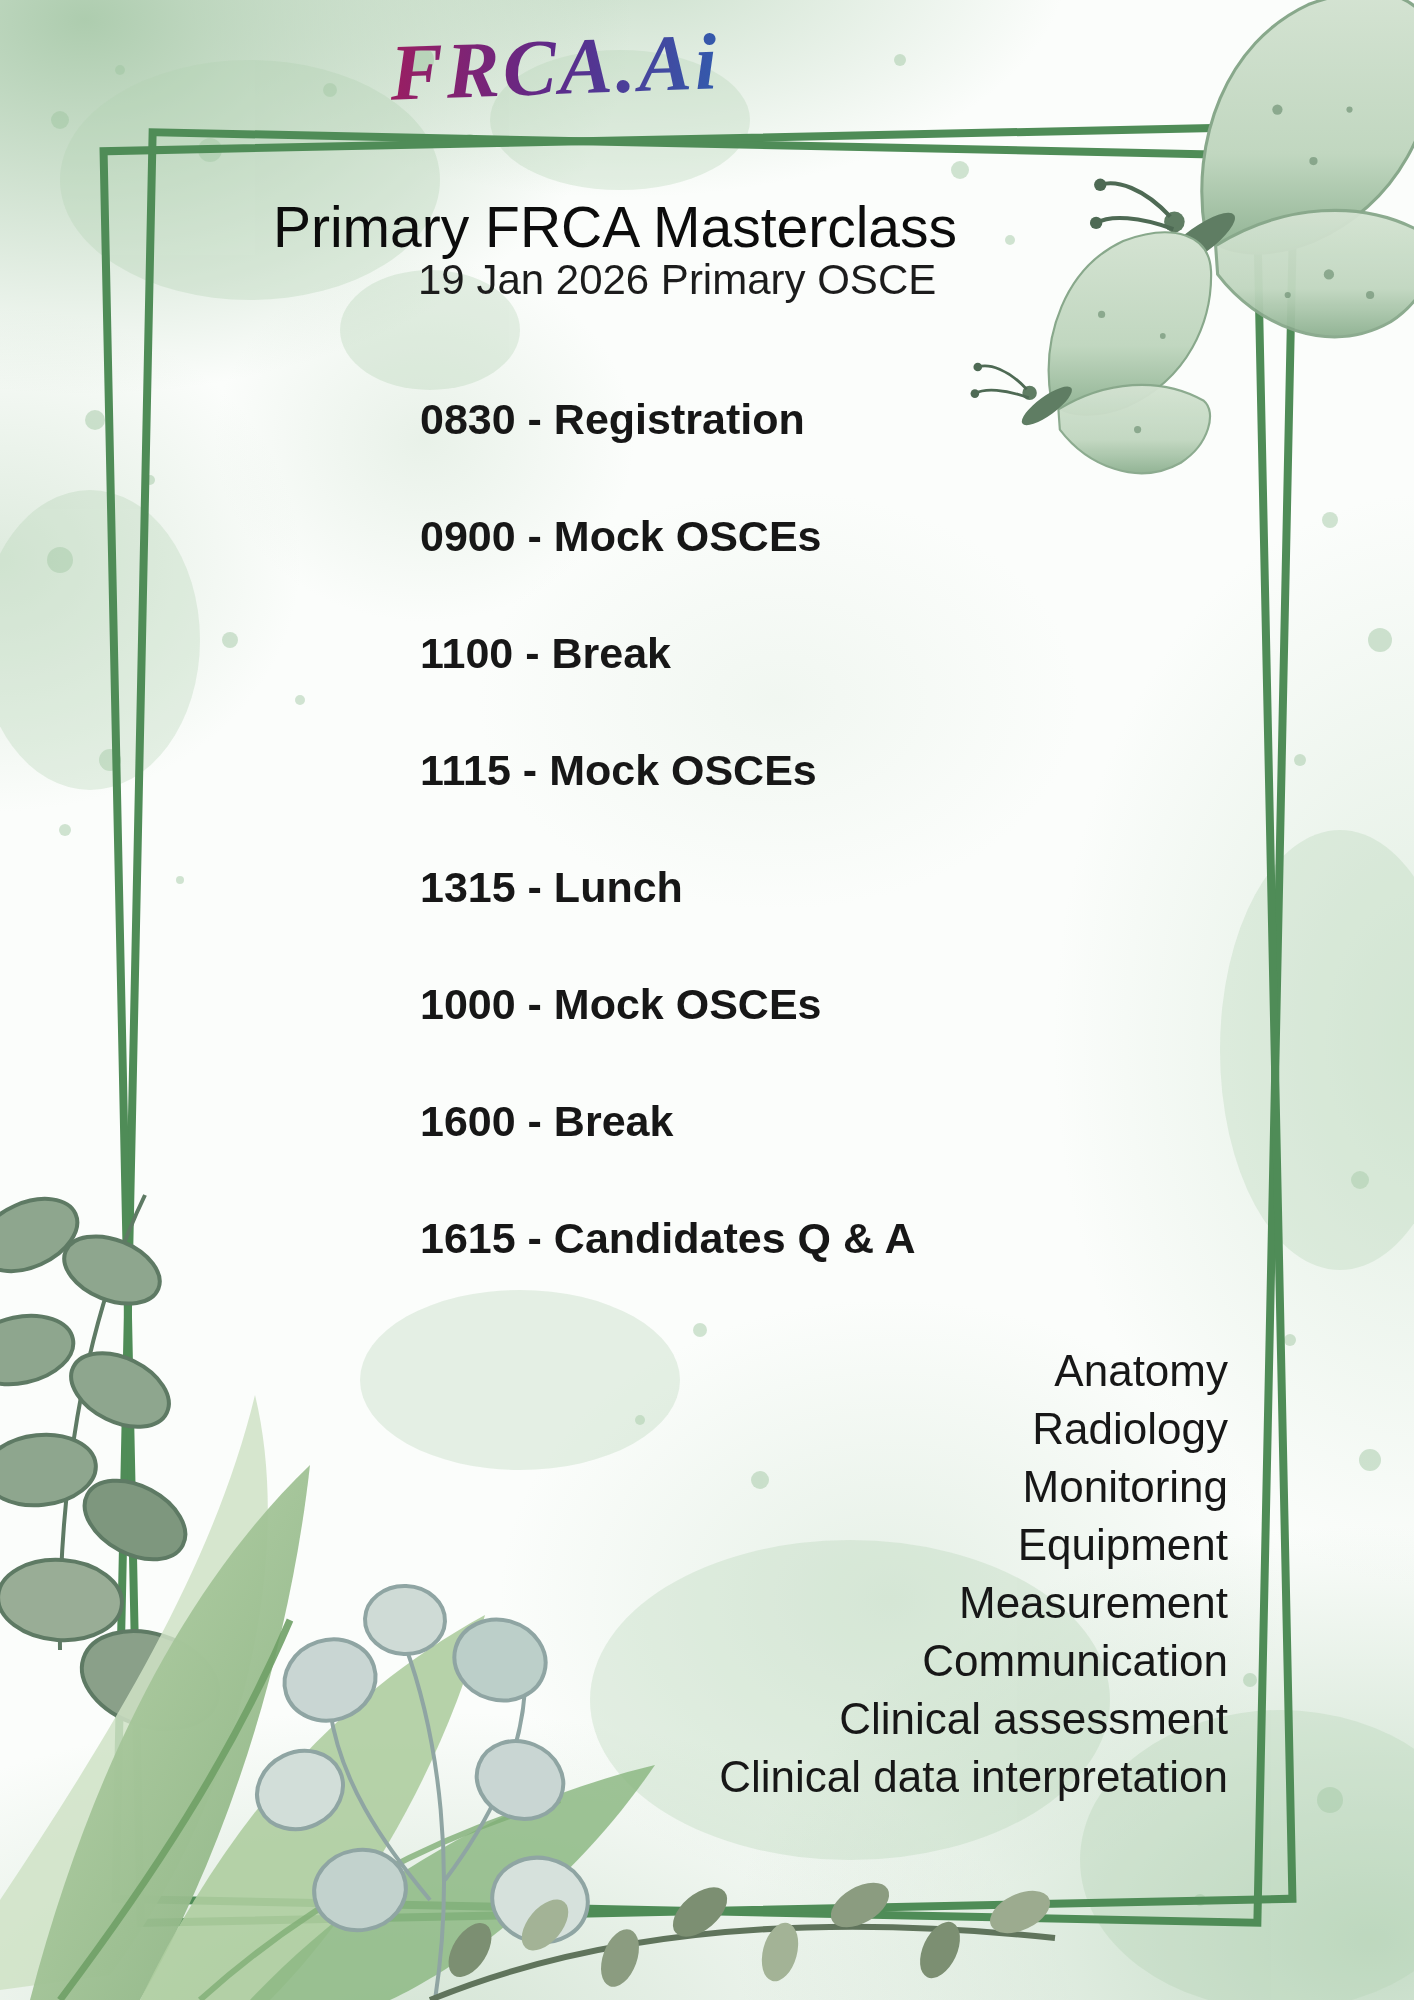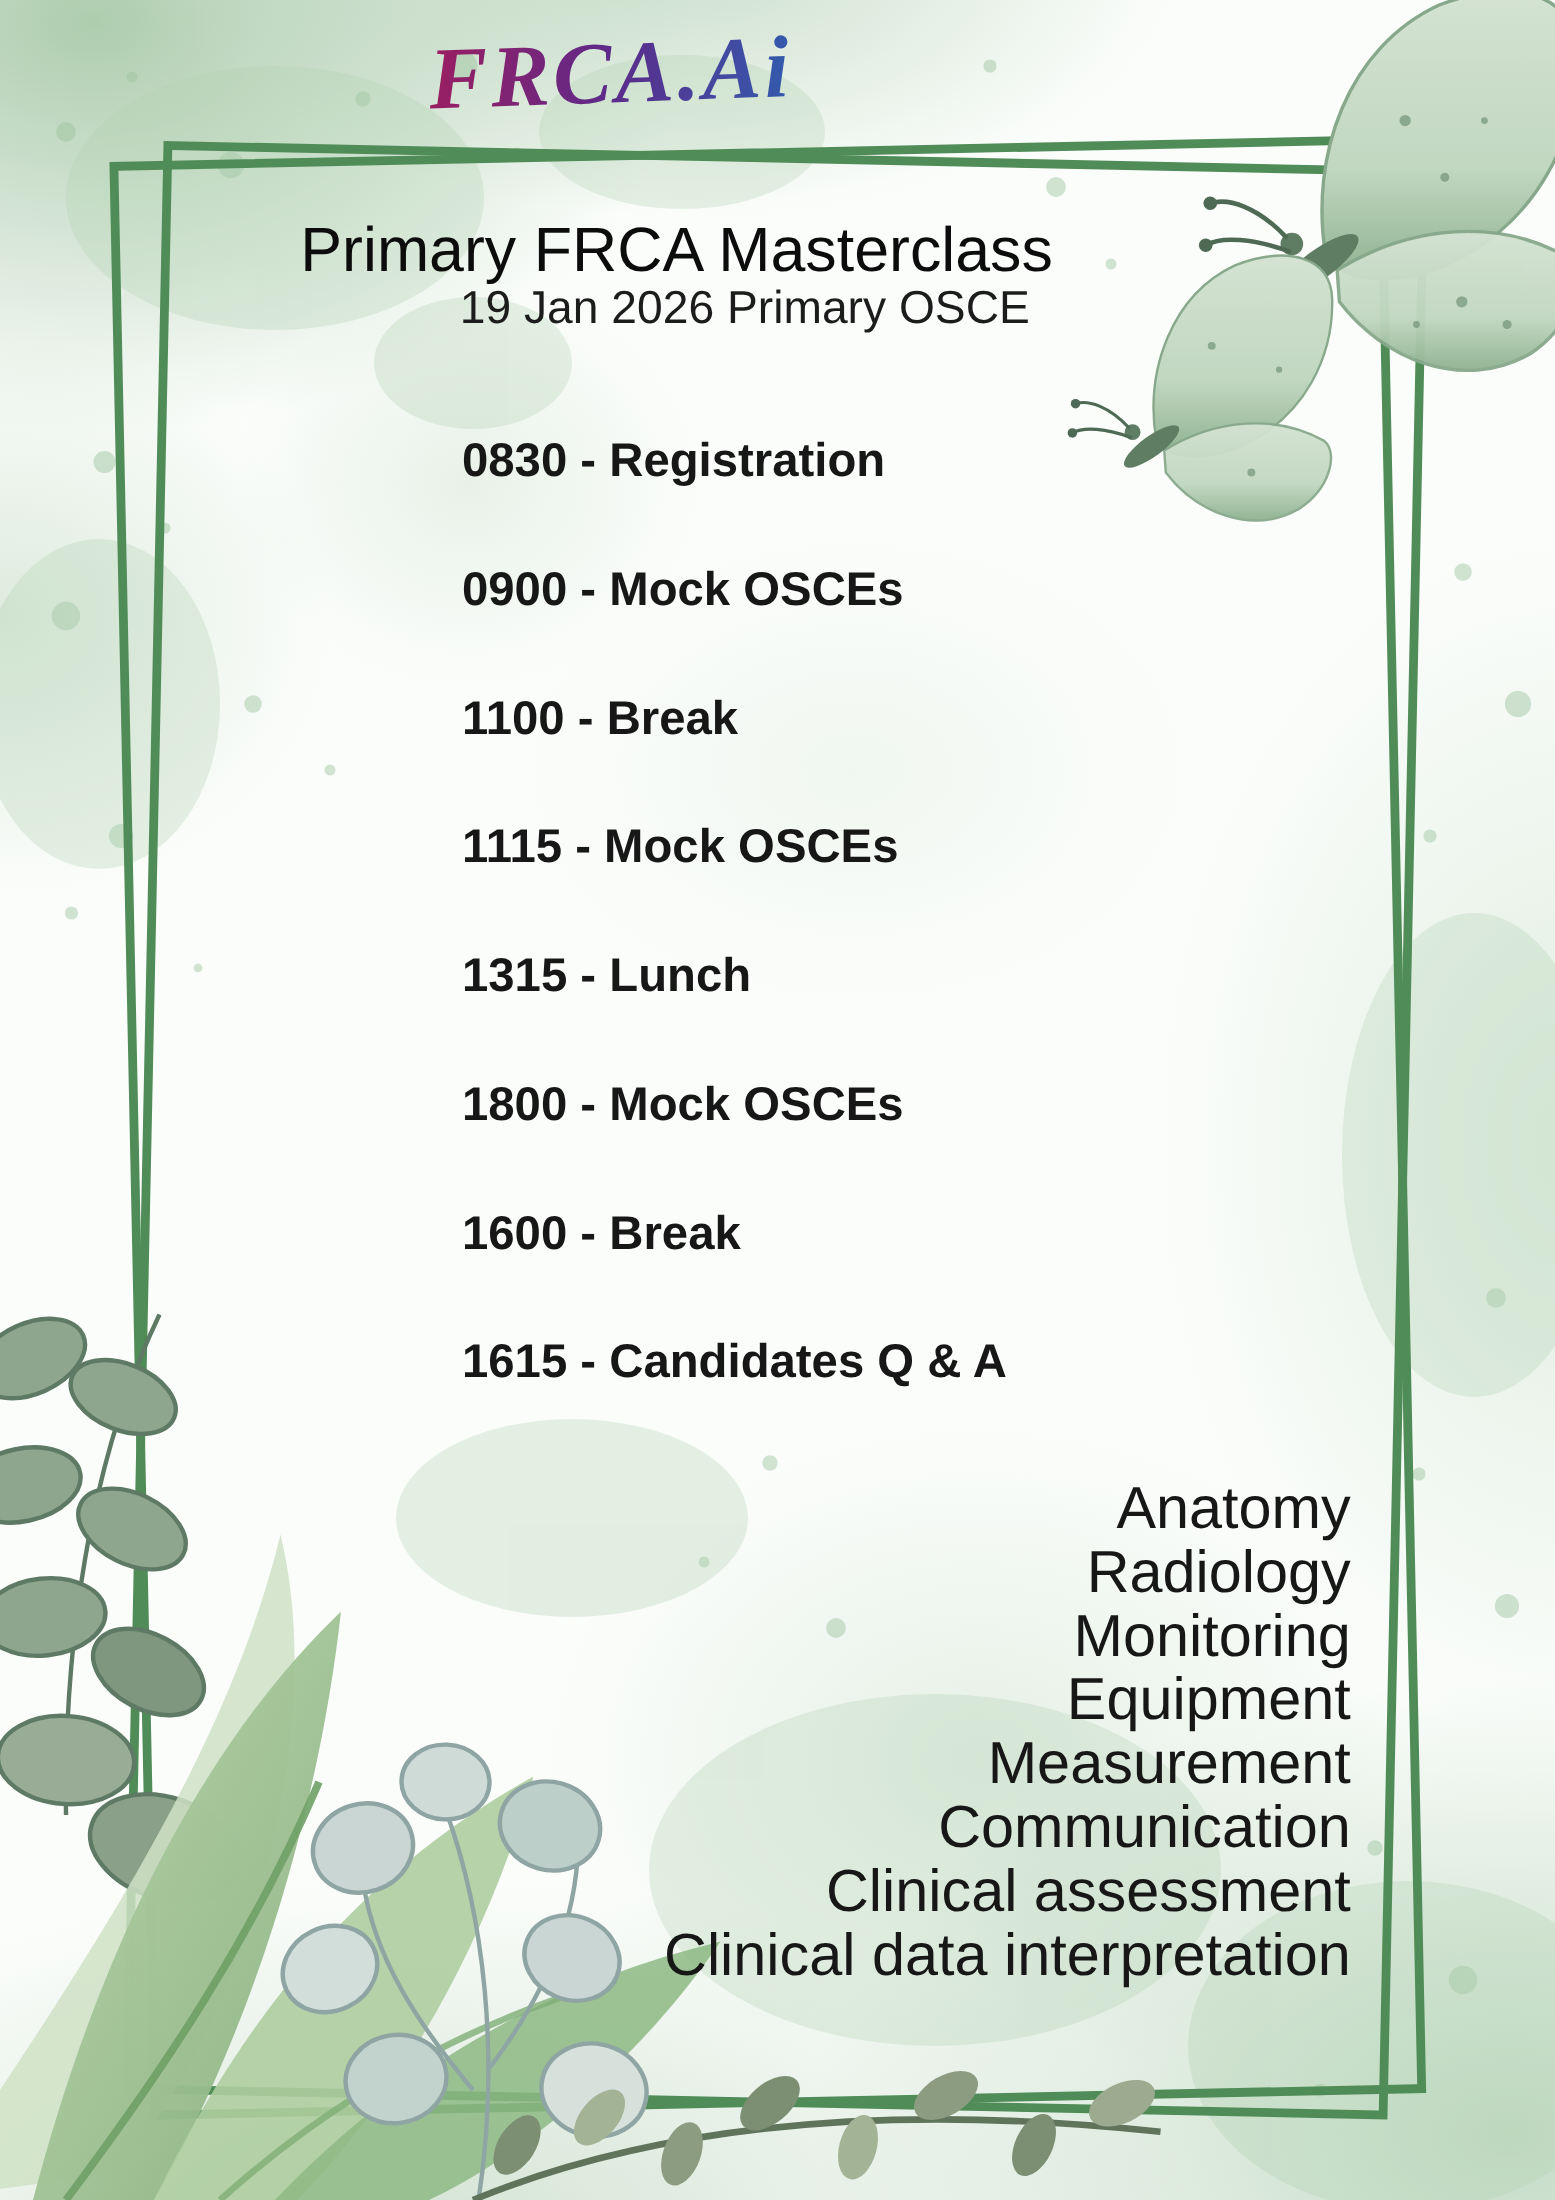--- a/index.html
+++ b/index.html
@@ -38,21 +38,21 @@
   .subtitle {
     position:absolute; top:256px; left:418px; font-size:42px; color:#1c1c1c;text-align:center;
   }
   ul.schedule {
     position:absolute; left:420px; top:394px; margin:0; padding:0; list-style:none;
     font-size:43px; color:#171717;font-weight:bold;
   }
   ul.schedule li { line-height:51px; margin-bottom:66px; }
   ul.topics {
     position:absolute; top:1342px; right:186px; margin:0; padding:0; list-style:none;
-    font-size:54px; color:#171717; text-align:right;
+    font-size:44px; color:#171717; text-align:right;
   }
   ul.topics li { line-height:58px; }
   .decor { position:absolute; left:0; top:0; pointer-events:none; }
 </style>
 </head>
 <body>
 
 <div class="poster">
 
   <svg class="decor" width="1414" height="2000" viewBox="0 0 1414 2000" aria-hidden="true">
@@ -202,21 +202,21 @@
   <h1 class="title">Primary FRCA Masterclass</h1>
 
   <div class="subtitle">19 Jan 2026 Primary OSCE</div>
 
   <ul class="schedule">
     <li>0830 - Registration</li>
     <li>0900 - Mock OSCEs</li>
     <li>1100 - Break</li>
     <li>1115 - Mock OSCEs</li>
     <li>1315 - Lunch</li>
-    <li>1800 - Mock OSCEs</li>
+    <li>1000 - Mock OSCEs</li>
     <li>1600 - Break</li>
     <li>1615 - Candidates Q &amp; A</li>
   </ul>
 
   <ul class="topics">
     <li>Anatomy</li>
     <li>Radiology</li>
     <li>Monitoring</li>
     <li>Equipment</li>
     <li>Measurement</li>

